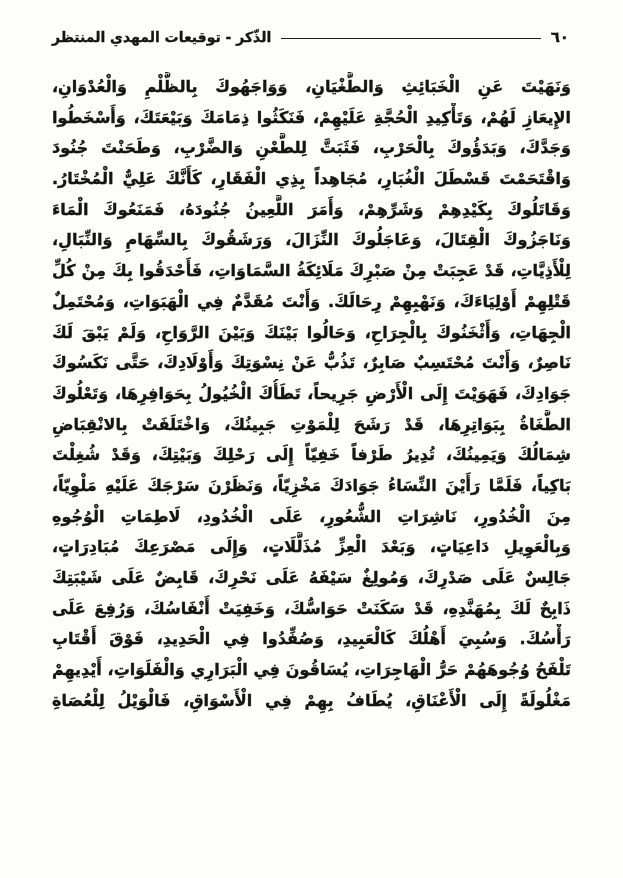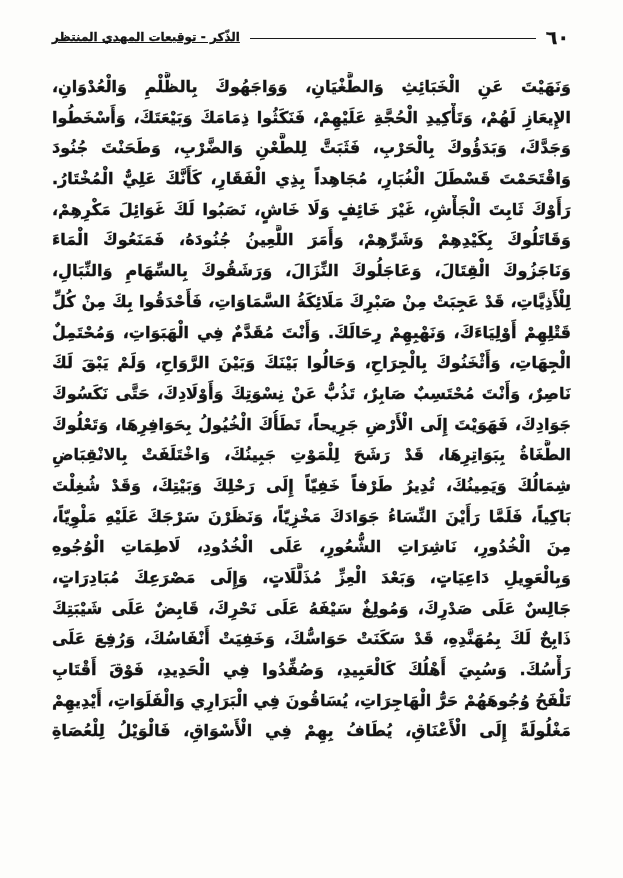--- a/index.html
+++ b/index.html
@@ -16,38 +16,37 @@
     height: 878px;
     padding: 24px 52px 0 52px;
   }
   .header {
     display: flex;
     align-items: center;
     direction: rtl;
     height: 26px;
   }
   .page-number {
-    font-size: 19px;
+    font-size: 15px;
     font-weight: bold;
     padding-right: 2px;
     -webkit-text-stroke: 0.3px currentColor;
   }
   .header-rule {
     flex: 1;
     height: 0;
     border-top: 1.6px solid #1a1a1a;
     margin: 0 10px;
     position: relative;
     top: 1px;
   }
   .header-title {
-    font-size: 12px;
+    font-size: 14px;
     font-weight: bold;
     white-space: nowrap;
-    text-decoration: underline;
     -webkit-text-stroke: 0.3px currentColor;
   }
   .text-block {
     margin-top: 22px;
   }
   .line {
     direction: rtl;
     font-size: 16px;
     font-weight: bold;
     line-height: 30.7px;
@@ -68,21 +67,20 @@
     <div class="page-number">٦٠</div>
     <div class="header-rule"></div>
     <div class="header-title">الذّكر - توقيعات المهدي المنتظر</div>
   </div>
 
   <div class="text-block">
     <div class="line">وَنَهَيْتَ عَنِ الْخَبَائِثِ وَالطُّغْيَانِ، وَوَاجَهُوكَ بِالظُّلْمِ وَالْعُدْوَانِ، فَجَاهَدْتَهُمْ بَعْدَ</div>
     <div class="line">الإِيعَازِ لَهُمْ، وَتَأْكِيدِ الْحُجَّةِ عَلَيْهِمْ، فَنَكَثُوا ذِمَامَكَ وَبَيْعَتَكَ، وَأَسْخَطُوا رَبَّكَ</div>
     <div class="line">وَجَدَّكَ، وَبَدَؤُوكَ بِالْحَرْبِ، فَثَبَتَّ لِلطَّعْنِ وَالضَّرْبِ، وَطَحَنْتَ جُنُودَ الْفُجَّارِ،</div>
     <div class="line">وَاقْتَحَمْتَ قَسْطَلَ الْغُبَارِ، مُجَاهِداً بِذِي الْفَقَارِ، كَأَنَّكَ عَلِيٌّ الْمُخْتَارُ. فَلَمَّا</div>
-    <div class="line">رَأَوْكَ ثَابِتَ الْجَأْشِ، غَيْرَ خَائِفٍ وَلَا خَاشٍ، نَصَبُوا لَكَ غَوَائِلَ مَكْرِهِمْ،</div>
     <div class="line">وَقَاتَلُوكَ بِكَيْدِهِمْ وَشَرِّهِمْ، وَأَمَرَ اللَّعِينُ جُنُودَهُ، فَمَنَعُوكَ الْمَاءَ وَوُرُودَهُ،</div>
     <div class="line">وَنَاجَزُوكَ الْقِتَالَ، وَعَاجَلُوكَ النِّزَالَ، وَرَشَقُوكَ بِالسِّهَامِ وَالنِّبَالِ، وَبَسَطُوا</div>
     <div class="line">لِلْأَذِيَّاتِ، قَدْ عَجِبَتْ مِنْ صَبْرِكَ مَلَائِكَةُ السَّمَاوَاتِ، فَأَحْدَقُوا بِكَ مِنْ كُلِّ</div>
     <div class="line">قَتْلِهِمْ أَوْلِيَاءَكَ، وَنَهْبِهِمْ رِحَالَكَ. وَأَنْتَ مُقَدَّمٌ فِي الْهَبَوَاتِ، وَمُحْتَمِلٌ</div>
     <div class="line">الْجِهَاتِ، وَأَثْخَنُوكَ بِالْجِرَاحِ، وَحَالُوا بَيْنَكَ وَبَيْنَ الرَّوَاحِ، وَلَمْ يَبْقَ لَكَ</div>
     <div class="line">نَاصِرٌ، وَأَنْتَ مُحْتَسِبٌ صَابِرٌ، تَذُبُّ عَنْ نِسْوَتِكَ وَأَوْلَادِكَ، حَتَّى نَكَسُوكَ عَنْ</div>
     <div class="line">جَوَادِكَ، فَهَوَيْتَ إِلَى الْأَرْضِ جَرِيحاً، تَطَأُكَ الْخُيُولُ بِحَوَافِرِهَا، وَتَعْلُوكَ</div>
     <div class="line">الطُّغَاةُ بِبَوَاتِرِهَا، قَدْ رَشَحَ لِلْمَوْتِ جَبِينُكَ، وَاخْتَلَفَتْ بِالانْقِبَاضِ وَالانْبِسَاطِ</div>
     <div class="line">شِمَالُكَ وَيَمِينُكَ، تُدِيرُ طَرْفاً خَفِيّاً إِلَى رَحْلِكَ وَبَيْتِكَ، وَقَدْ شُغِلْتَ بِنَفْسِكَ</div>
     <div class="line">بَاكِياً، فَلَمَّا رَأَيْنَ النِّسَاءُ جَوَادَكَ مَخْزِيّاً، وَنَظَرْنَ سَرْجَكَ عَلَيْهِ مَلْوِيّاً، بَرَزْنَ</div>

